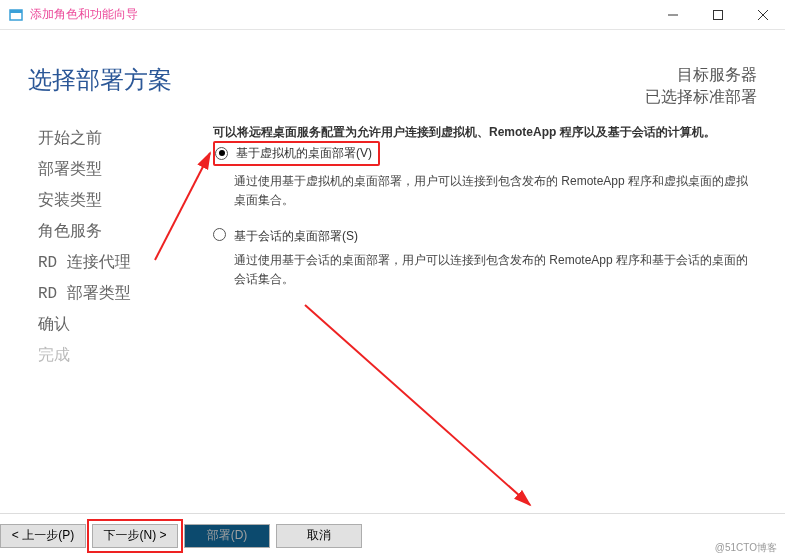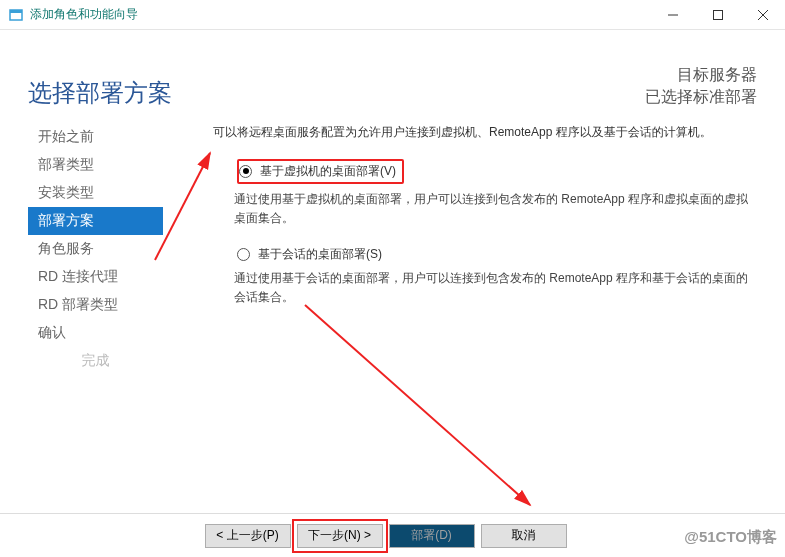--- a/index.html
+++ b/index.html
@@ -20,34 +20,34 @@
       align-items: center;
       padding: 0 0 0 8px;
     }
     .titlebar .app-icon {
       width: 16px; height: 16px;
       display: inline-flex;
       align-items: center;
       justify-content: center;
       margin-right: 6px;
     }
-    .titlebar .title { font-size: 12px; color: #0f766e; }
+    .titlebar .title { font-size: 12px; color: #ec4899; }
     .win-controls { margin-left: auto; display: flex; }
     .win-controls .ctl {
       width: 45px; height: 30px;
       display: flex; align-items: center; justify-content: center;
       color: #333;
       cursor: pointer;
     }
 
     .header-area {
       padding: 22px 28px 14px 28px;
       display: flex;
       justify-content: space-between;
-      align-items: flex-end;
+      align-items: center;
     }
     .page-heading {
       font-size: 24px;
       font-weight: 300;
       color: #2b5797;
     }
     .target-info {
       text-align: right;
       font-size: 16px;
       color: #555;
@@ -58,53 +58,52 @@
     .content-area {
       display: flex;
       padding: 0 0 0 28px;
     }
     .sidebar {
       width: 135px;
       flex-shrink: 0;
     }
     .sidebar .nav-item {
       padding: 5px 10px;
-      font-size: 14px;
+      font-size: 16px;
       color: #666;
       cursor: pointer;
       margin-bottom: 0px;
+      font-family: Liberation Mono, monospace;
     }
     .sidebar .nav-item.active {
       background: #1979ca;
       color: #fff;
     }
     .sidebar .nav-item.disabled {
       color: #bbb;
       cursor: default;
-      text-align: center;
     }
 
     .main {
       flex: 1;
       padding: 0 28px 0 50px;
       font-size: 12px;
       color: #333;
     }
     .intro {
-      margin-bottom: 18px;
       line-height: 1.5;
+      font-weight: bold;
     }
     .option {
       margin-bottom: 18px;
     }
     .option-head {
       display: flex;
-      align-items: center;
+      align-items: flex-start;
       margin-bottom: 6px;
-      margin-left: 24px;
     }
     .radio {
       width: 13px; height: 13px;
       border: 1px solid #555;
       border-radius: 50%;
       margin-right: 8px;
       display: inline-flex;
       align-items: center; justify-content: center;
       flex-shrink: 0;
     }
@@ -128,21 +127,21 @@
       border-radius: 2px;
     }
 
     .footer {
       position: absolute;
       bottom: 0; left: 0; right: 0;
       height: 44px;
       border-top: 1px solid #ddd;
       display: flex;
       align-items: center;
-      justify-content: center;
+      justify-content: flex-start;
       padding-right: 14px;
       gap: 6px;
       background: #fff;
     }
     .btn {
       min-width: 86px;
       height: 24px;
       border: 1px solid #adadad;
       background: #e1e1e1;
       font-size: 12px;
@@ -153,25 +152,24 @@
       color: #a0a0a0;
       cursor: default;
       background: #0c4a6e;
     }
     .btn.highlight {
       outline: 2px solid #e22;
       outline-offset: 3px;
     }
     .watermark {
       position: absolute;
-      right: 8px; bottom: 10px;
-      font-size: 15px;
+      right: 8px; bottom: 2px;
+      font-size: 10px;
       color: #999;
       pointer-events: none;
-      font-weight: bold;
     }
     .annot-arrow {
       position: absolute;
       pointer-events: none;
     }
   </style>
 </head>
 <body>
 
 <div class="titlebar">
@@ -208,21 +206,20 @@
     <div>目标服务器</div>
     <div>已选择标准部署</div>
   </div>
 </div>
 
 <div class="content-area">
   <div class="sidebar">
     <div class="nav-item">开始之前</div>
     <div class="nav-item">部署类型</div>
     <div class="nav-item">安装类型</div>
-    <div class="nav-item active">部署方案</div>
     <div class="nav-item">角色服务</div>
     <div class="nav-item">RD 连接代理</div>
     <div class="nav-item">RD 部署类型</div>
     <div class="nav-item">确认</div>
     <div class="nav-item disabled">完成</div>
   </div>
 
   <div class="main">
     <div class="intro">可以将远程桌面服务配置为允许用户连接到虚拟机、RemoteApp 程序以及基于会话的计算机。</div>
 

